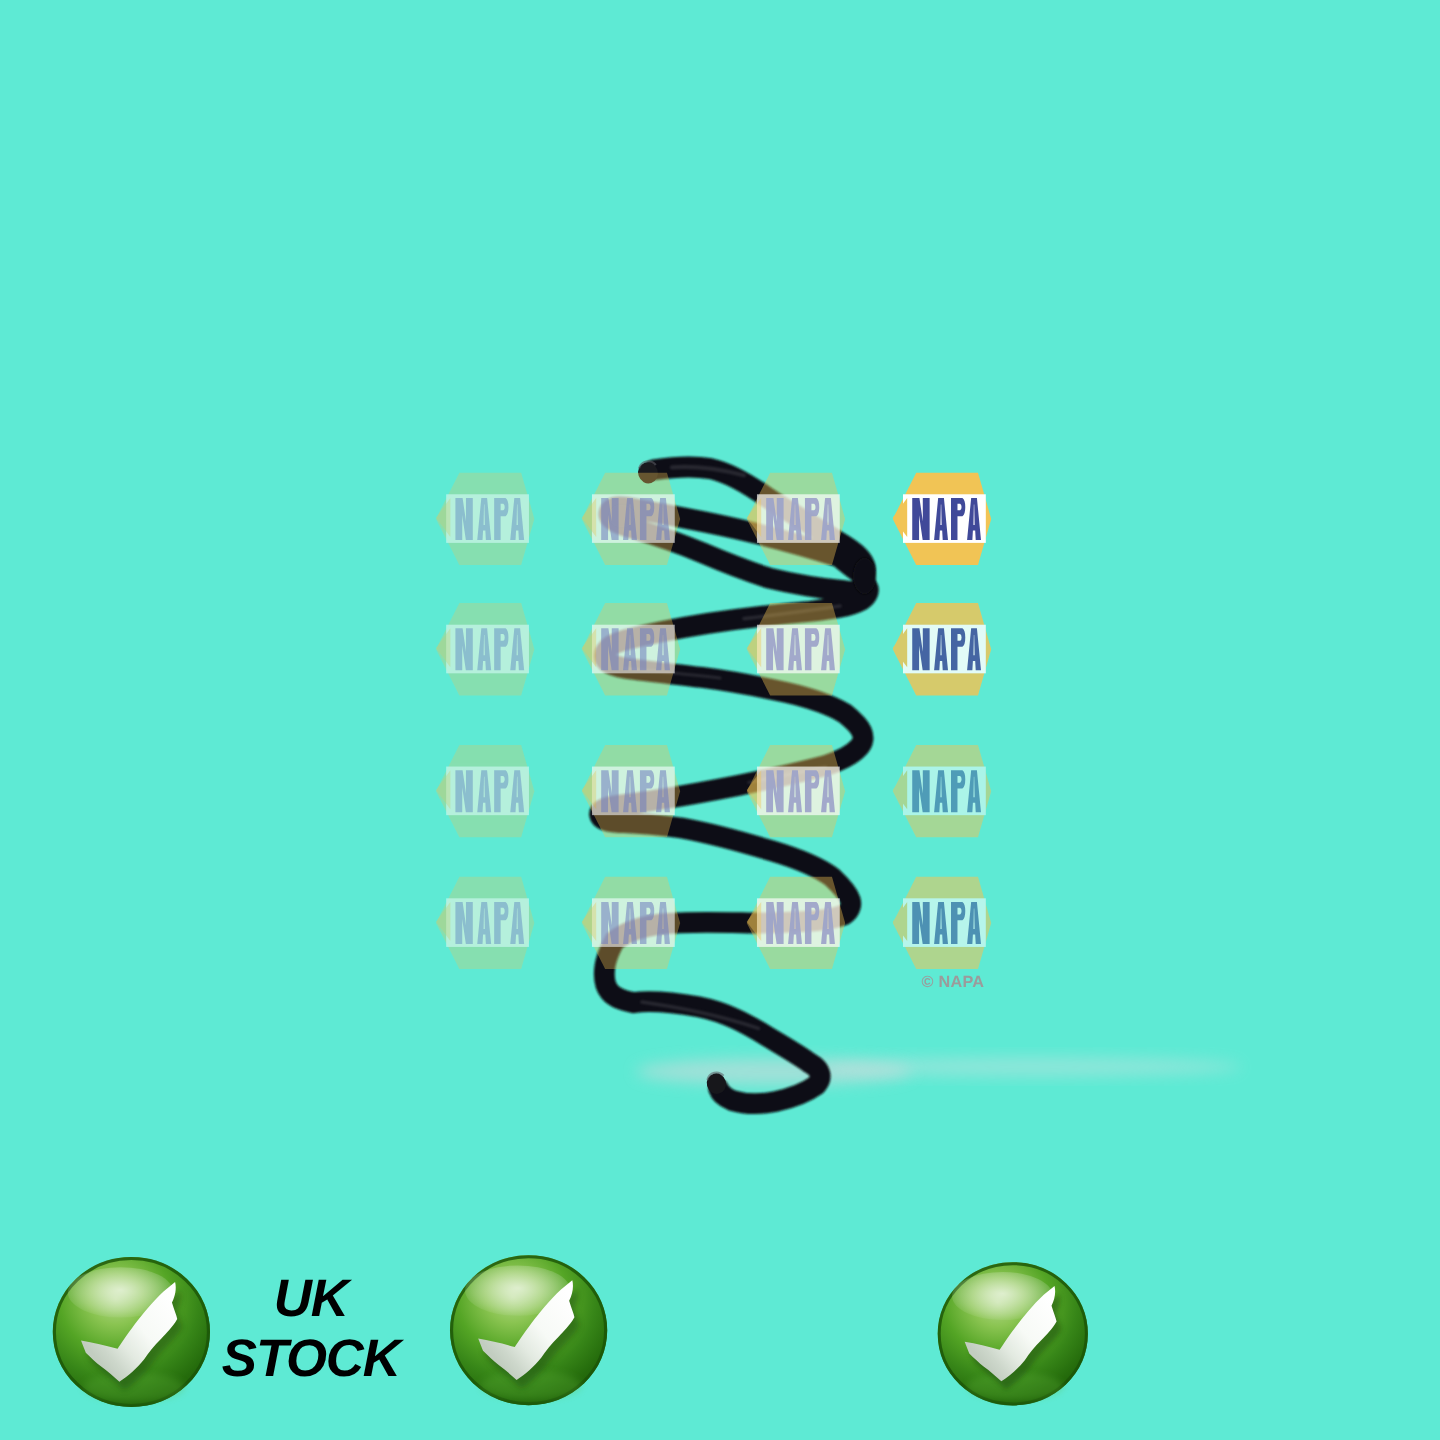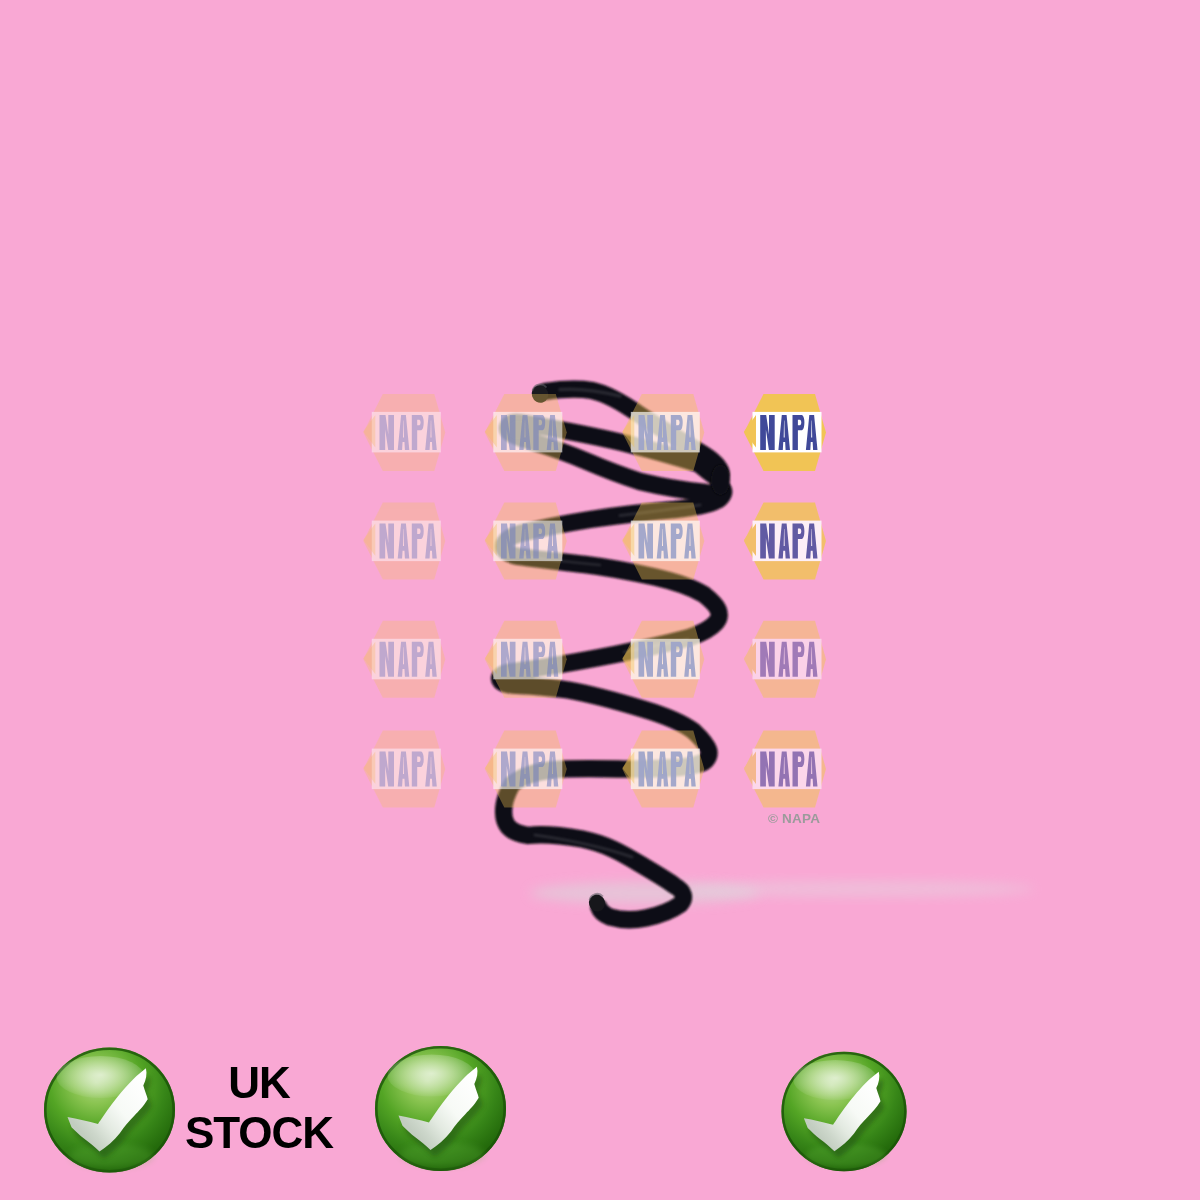--- a/index.html
+++ b/index.html
@@ -1,17 +1,17 @@
 <!DOCTYPE html>
 <html><head>
 <meta charset="utf-8">
 <style>
 html,body{margin:0;padding:0}
-.page{position:relative;width:1200px;height:1200px;background:#f9a8d4;overflow:hidden;font-family:"Liberation Sans",sans-serif}
-.btxt{position:absolute;font-weight:700;font-size:44px;line-height:50px;letter-spacing:-1px;color:#000;text-align:center;transform:translateX(-50%);white-space:nowrap}
+.page{position:relative;width:1200px;height:1200px;background:#5eead4;overflow:hidden;font-family:"Liberation Sans",sans-serif}
+.btxt{position:absolute;font-style:italic;font-weight:700;font-size:44px;line-height:50px;letter-spacing:-1px;color:#000;text-align:center;transform:translateX(-50%);white-space:nowrap}
 </style>
 </head>
 <body>
 <div class="page">
 <svg width="1200" height="1200" viewBox="0 0 1200 1200" style="position:absolute;left:0;top:0">
 <defs>
   <g id="napashape">
     <polygon points="19.5,0 71,0 82,38.5 71,77 19.5,77 0,38.5" fill="#F1C455"></polygon>
     <rect x="8.5" y="18" width="69" height="40.5" fill="#FFFFFF"></rect>
     <polygon points="0,37.5 12,21 12,53.5" fill="#F1C455"></polygon>

